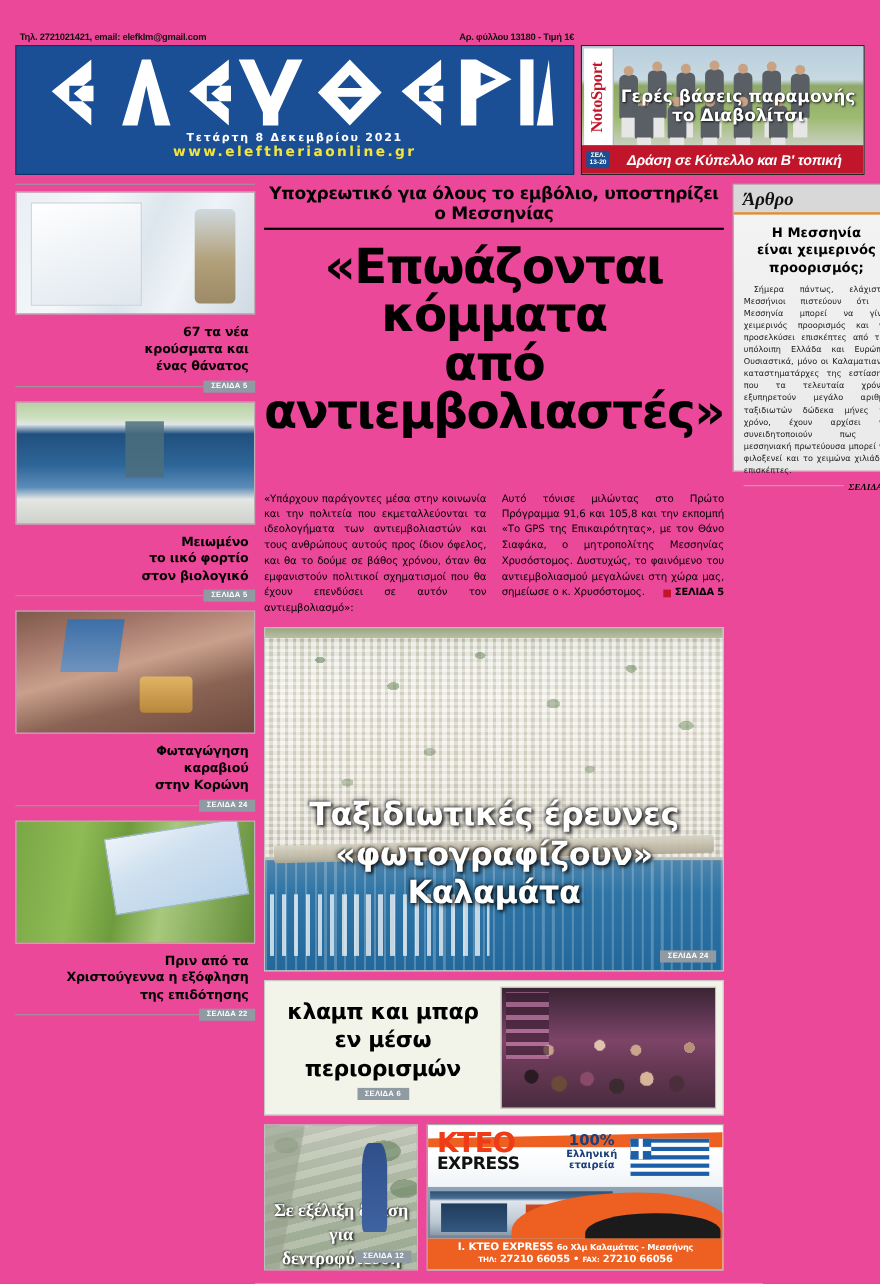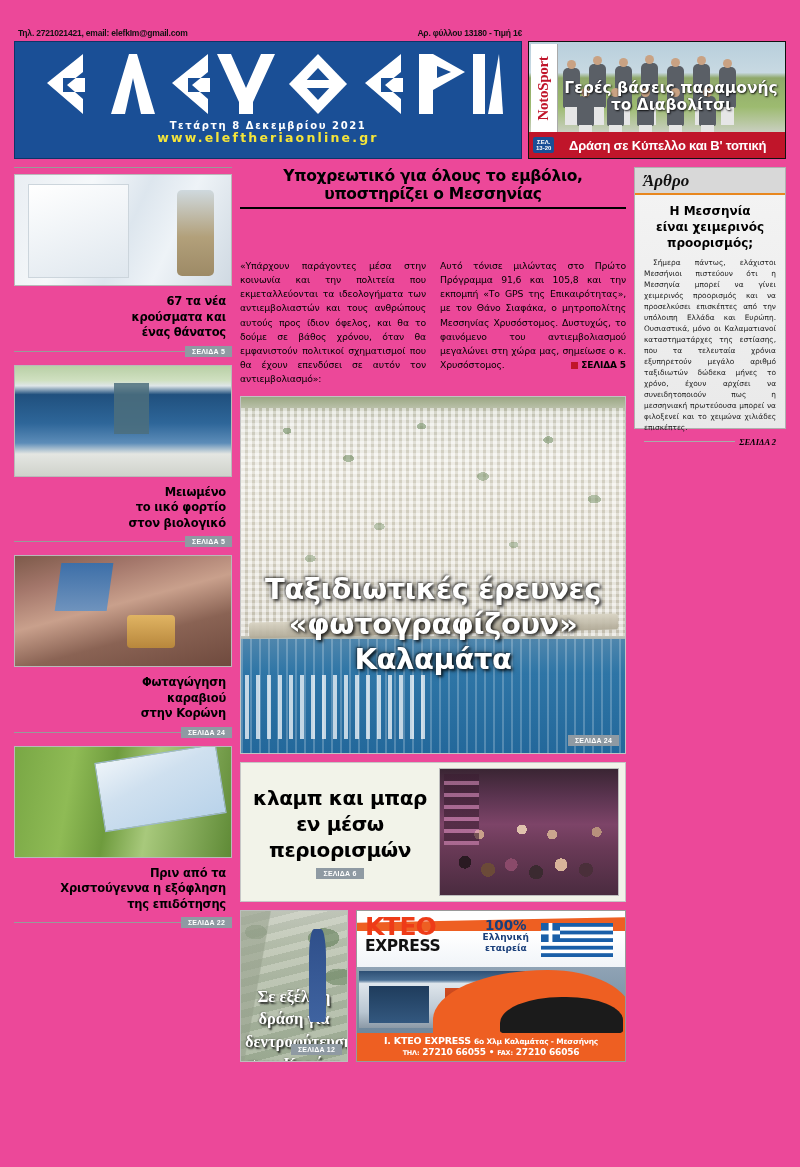--- a/index.html
+++ b/index.html
@@ -168,20 +168,21 @@
     line-height: 1.05;
     padding: 2px 3px;
     border-radius: 2px;
     text-align: center;
     white-space: pre-line;
   }
   .ns-footer-text {
     color: #ffffff;
     font-size: 13px;
     font-weight: bold;
+    font-style: italic;
     letter-spacing: -0.2px;
     flex: 1;
     text-align: center;
     padding-right: 10px;
   }
 
   
   .bodygrid {
     display: flex;
     gap: 8px;
@@ -853,20 +854,24 @@
           <div class="side-tagline"></div>
           <div class="pagetag">ΣΕΛΙΔΑ 22</div>
         </div>
       </div>
     </div>
 
     <div class="col-mid">
 
       <div class="kicker">Υποχρεωτικό για όλους το εμβόλιο, υποστηρίζει ο Μεσσηνίας</div>
 
+      <div class="main-head">
+        <span class="l2">«Επωάζονται κόμματα</span>
+        <span class="l2">από αντιεμβολιαστές»</span>
+      </div>
 
       <div class="lead-cols">
         <div class="lead-col">«Υπάρχουν παράγοντες μέσα στην κοινωνία και την πολιτεία που εκμεταλλεύονται τα ιδεολογήματα των αντιεμβολιαστών και τους ανθρώπους αυτούς προς ίδιον όφελος, και θα το δούμε σε βάθος χρόνου, όταν θα εμφανιστούν πολιτικοί σχηματισμοί που θα έχουν επενδύσει σε αυτόν τον αντιεμβολιασμό»:</div>
         <div class="lead-col">
           <span>Αυτό τόνισε μιλώντας στο Πρώτο Πρόγραμμα 91,6 και 105,8 και την εκπομπή «Το GPS της Επικαιρότητας», με τον Θάνο Σιαφάκα, ο μητροπολίτης Μεσσηνίας Χρυσόστομος. Δυστυχώς, το φαινόμενο του αντιεμβολιασμού μεγαλώνει στη χώρα μας, σημείωσε ο κ. Χρυσόστομος.</span>
           <span class="pagetag-inline">
             <i class="sq"></i>
             <b>ΣΕΛΙΔΑ 5</b>
           </span>
         </div>

